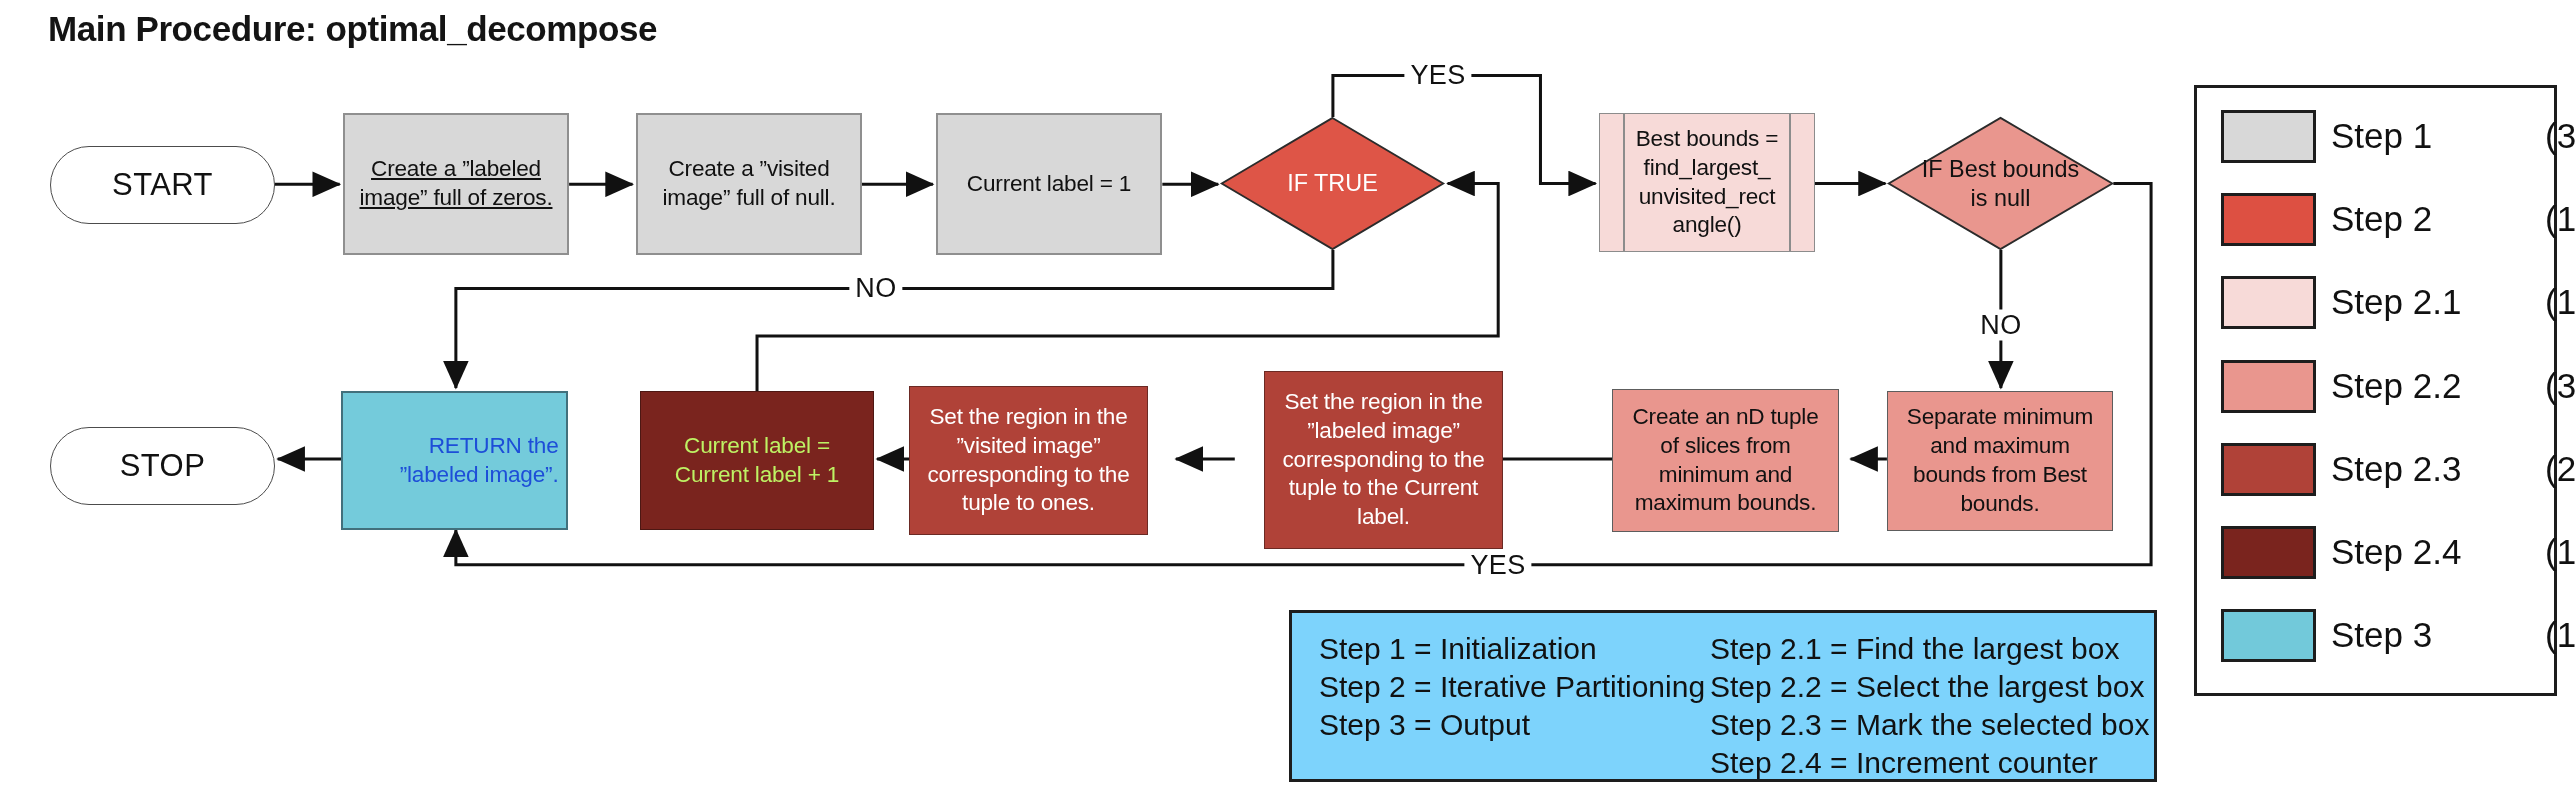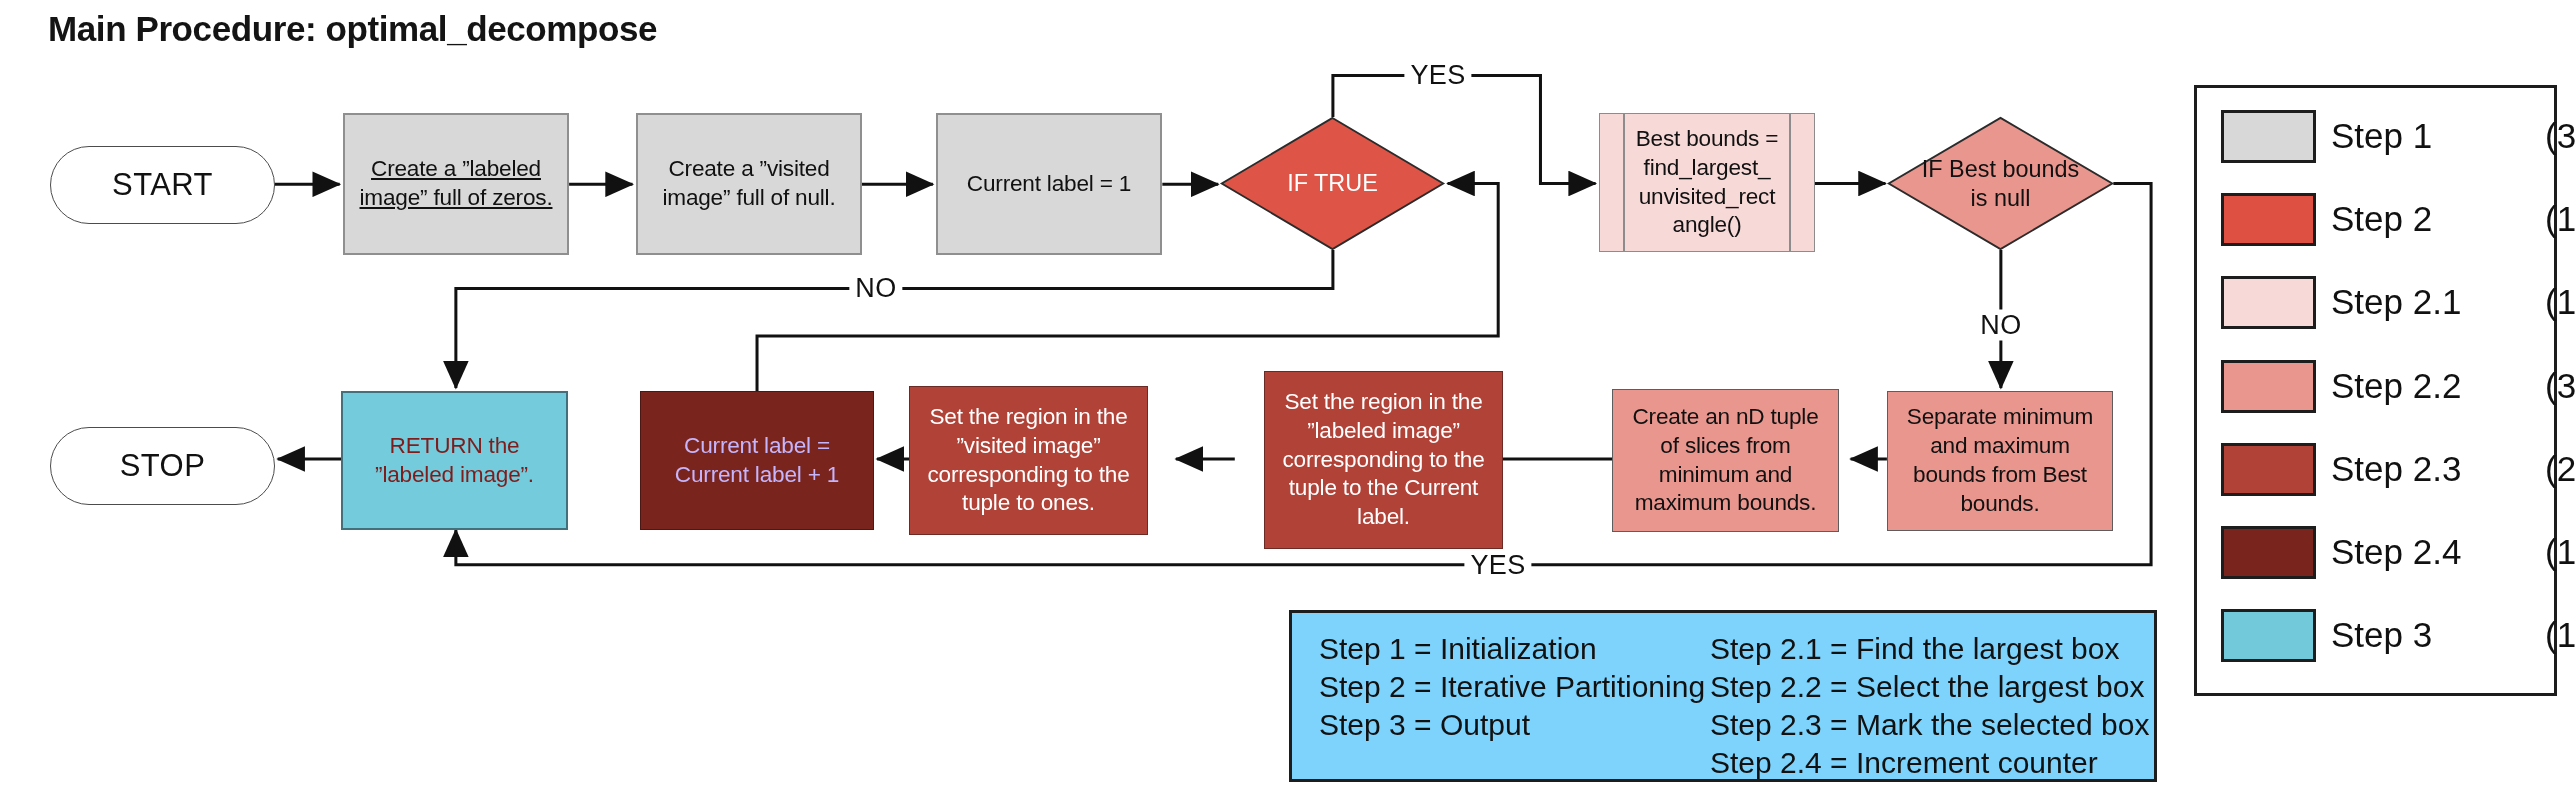--- a/index.html
+++ b/index.html
@@ -6,22 +6,22 @@
   body{font-family:"Liberation Sans",sans-serif;color:#111;}
   #canvas{position:relative;width:2576px;height:801px;background:#fff;overflow:hidden;}
   .title{position:absolute;left:48px;top:9px;font-size:35px;font-weight:700;letter-spacing:-0.4px;color:#141414;}
   .node{position:absolute;box-sizing:border-box;display:flex;align-items:center;justify-content:center;
         text-align:center;font-size:22.6px;line-height:1.28;letter-spacing:-0.2px;padding:4.5px 7.5px;}
   .oval{border:1.5px solid #4c4c4c;border-radius:45px;background:#fff;font-size:31px;letter-spacing:0.4px;}
   .c-gray{background:#D8D8D8;border:2.3px solid #8F8F8F;}
   .c-pink{background:#F7DAD8;border:1.5px solid #8C8C8C;}
   .c-salmon{background:#E9968E;border:1.5px solid #5d5d5d;}
   .c-brick{background:#B04238;border:1.5px solid #6b2a24;color:#fff;}
-  .c-dark{background:#7A241E;border:1.5px solid #4d1713;color:#c4b5fd;}
-  .c-cyan{background:#74CBDB;border:2.3px solid #42707c;color:#7f1d1d;}
+  .c-dark{background:#7A241E;border:1.5px solid #4d1713;color:#bef264;}
+  .c-cyan{background:#74CBDB;border:2.3px solid #42707c;color:#1d4ed8;text-align:right;}
   .predef-line{position:absolute;top:0;bottom:0;width:1.5px;background:#8C8C8C;}
   .diamond{position:absolute;}
   .diamond svg{position:absolute;left:0;top:0;overflow:visible;}
   .diamond .dlabel{position:absolute;left:10%;right:10%;top:0;bottom:0;display:flex;align-items:center;
         justify-content:center;text-align:center;font-size:23.4px;line-height:1.2;}
   .edge-label{position:absolute;transform:translate(-50%,-50%);background:#fff;padding:0 6px;
         font-size:27px;font-weight:500;letter-spacing:0.4px;}
   .legend-box{position:absolute;border:3px solid #1d1d1d;background:#fff;}
   .legend-row{position:absolute;display:flex;align-items:center;height:54px;}
   .legend-swatch{width:95px;height:53px;border:3px solid #1d1d1d;box-sizing:border-box;flex:0 0 auto;}

